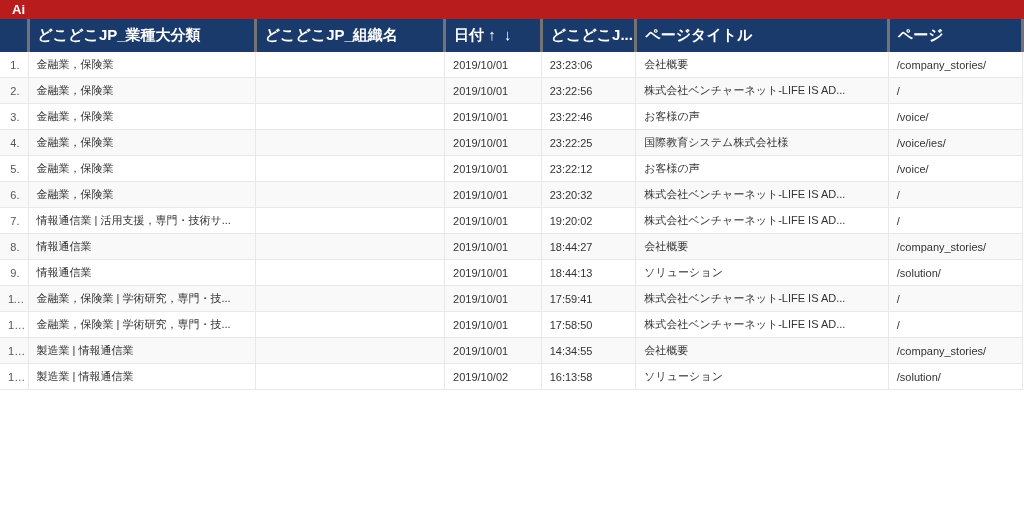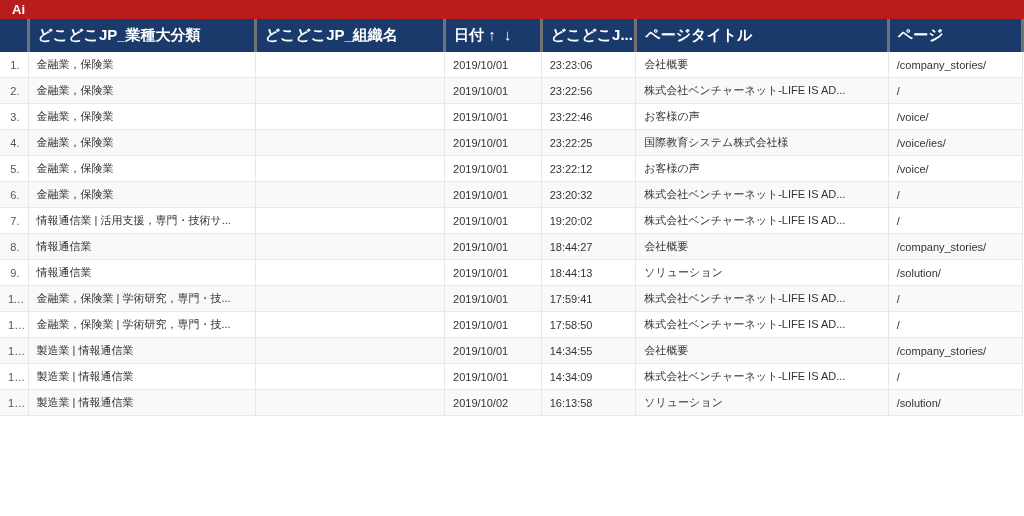--- a/index.html
+++ b/index.html
@@ -196,29 +196,20 @@
         <tr>
           <td>14.</td>
           <td class="col-gyoshu">製造業 | 情報通信業</td>
           <td class="col-soshiki"></td>
           <td class="col-date">2019/10/01</td>
           <td class="col-time">14:34:55</td>
           <td class="col-page-title">会社概要</td>
           <td class="col-page">/company_stories/</td>
         </tr>
         <tr>
-          <td>15.</td>
-          <td class="col-gyoshu">製造業 | 情報通信業</td>
-          <td class="col-soshiki"></td>
-          <td class="col-date">2019/10/01</td>
-          <td class="col-time">14:34:09</td>
-          <td class="col-page-title">株式会社ベンチャーネット-LIFE IS AD...</td>
-          <td class="col-page">/</td>
-        </tr>
-        <tr>
           <td>18.</td>
           <td class="col-gyoshu">製造業 | 情報通信業</td>
           <td class="col-soshiki"></td>
           <td class="col-date">2019/10/02</td>
           <td class="col-time">16:13:58</td>
           <td class="col-page-title">ソリューション</td>
           <td class="col-page">/solution/</td>
         </tr>
       </tbody>
   </table>

